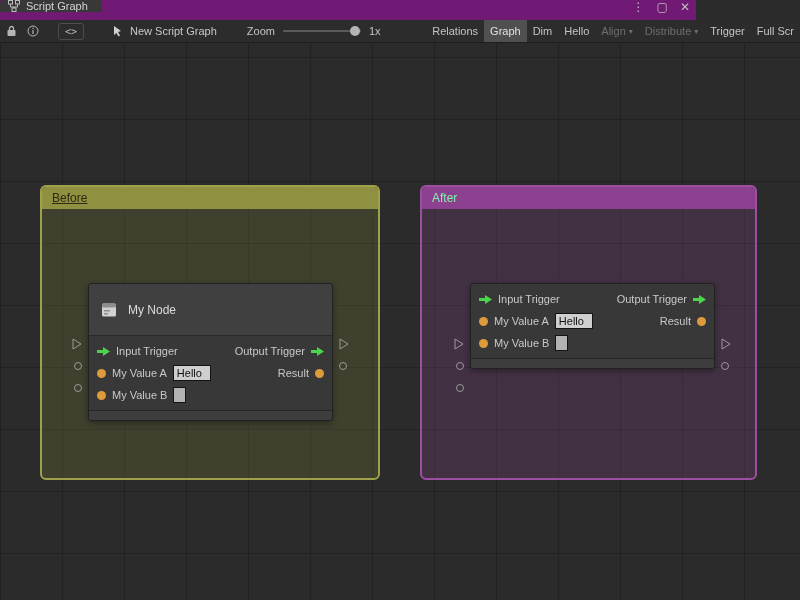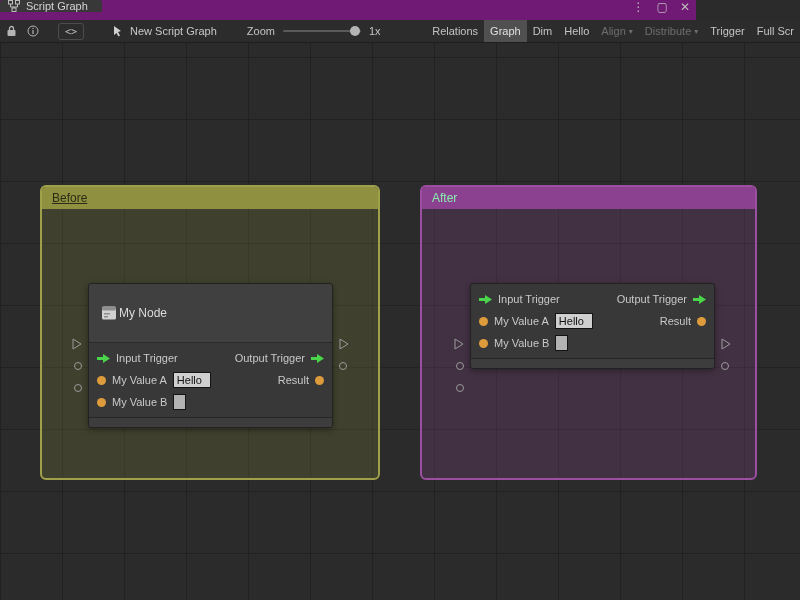--- a/index.html
+++ b/index.html
@@ -43,22 +43,22 @@
   .group-header{height:22px;display:flex;align-items:center;padding:0 10px;font-size:12px;}
   .group.before{left:40px;top:142px;width:340px;height:295px;}
   .group.after{left:420px;top:142px;width:337px;height:295px;}
 
   
   .node-wrap{position:absolute;width:285px;}
   .node-wrap.before{left:68px;top:240px;}
   .node-wrap.after{left:450px;top:240px;}
   .node{position:absolute;left:20px;top:0;width:245px;background:#383838;
     border:1px solid #222;border-radius:3px;box-shadow:0 2px 6px rgba(0,0,0,.35);}
-  .node-header{height:59px;background:#404040;border-bottom:1px solid #2a2a2a;
-    display:flex;align-items:center;padding:0 10px;border-radius:3px 3px 0 0;}
+  .node-header{height:52px;background:#404040;border-bottom:1px solid #2a2a2a;
+    display:flex;align-items:center;gap:9px;padding:0 10px;border-radius:3px 3px 0 0;}
   .node-title{font-size:12px;color:#dcdcdc;}
   .node-rows{padding:4px 0;}
   .prow{height:22px;display:flex;align-items:center;justify-content:space-between;padding:0 8px;gap:44px;}
   .pside{display:flex;align-items:center;gap:6px;}
   .plabel{font-size:11px;color:#c9c9c9;}
   .flow-arrow{width:13px;height:9px;color:var(--flow-green,#4ad54a);display:block;}
   .dot{width:9px;height:9px;border-radius:50%;background:var(--value-orange,#de9b3b);}
   .vfield{width:38px;height:16px;background:#cfcfcf;border:1px solid #141414;color:#111;
     font-size:11px;padding:0 3px;font-family:"Liberation Sans",sans-serif;}
   .vfield.small{width:13px;background:#b3b3b3;}

